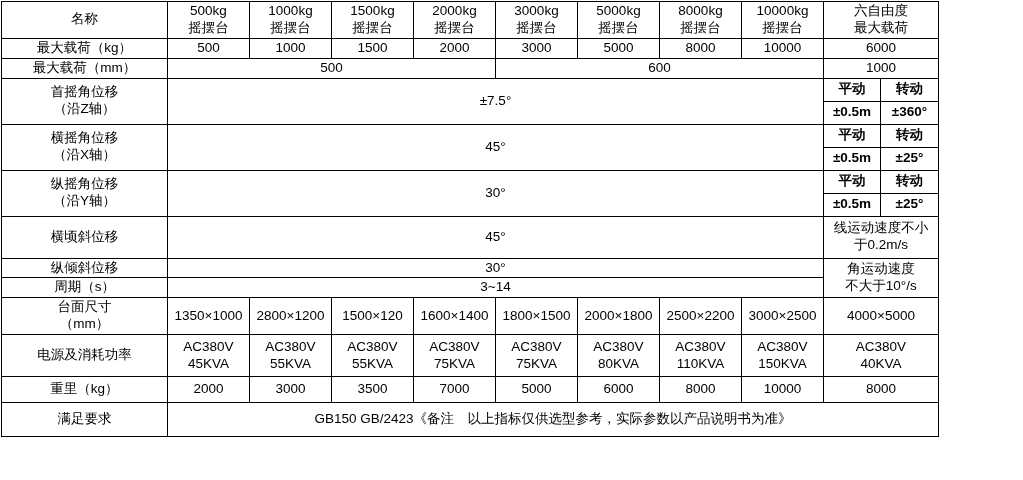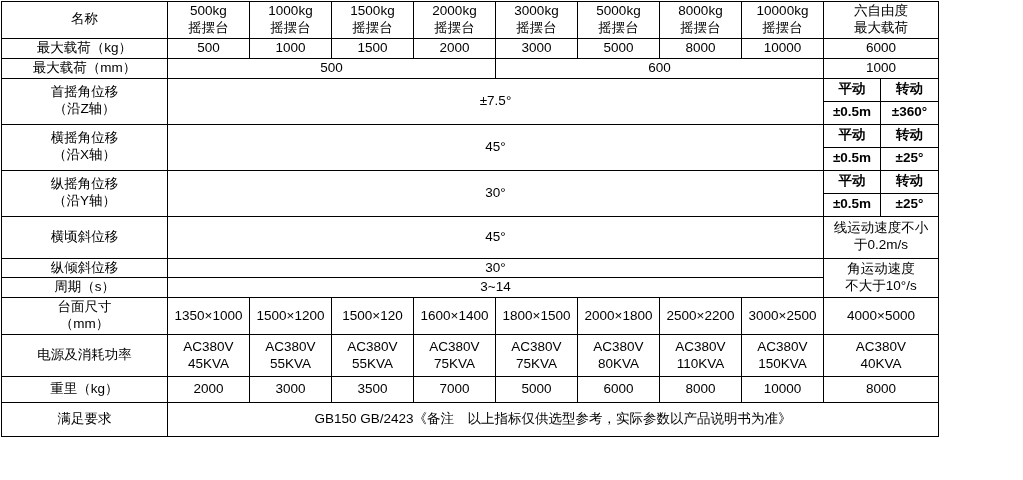--- a/index.html
+++ b/index.html
@@ -190,21 +190,21 @@
     <td>周期（s）</td>
     <td colspan="8">3~14</td>
   </tr>
 
   <tr style="height:34px">
     <td class="two-line">
       <span>台面尺寸</span>
       <span>（mm）</span>
     </td>
     <td>1350×1000</td>
-    <td>1500×1200</td>
+    <td>2800×1200</td>
     <td>1500×120</td>
     <td>1600×1400</td>
     <td>1800×1500</td>
     <td>2000×1800</td>
     <td>2500×2200</td>
     <td>3000×2500</td>
     <td colspan="2">4000×5000</td>
   </tr>
 
   <tr style="height:42px">

